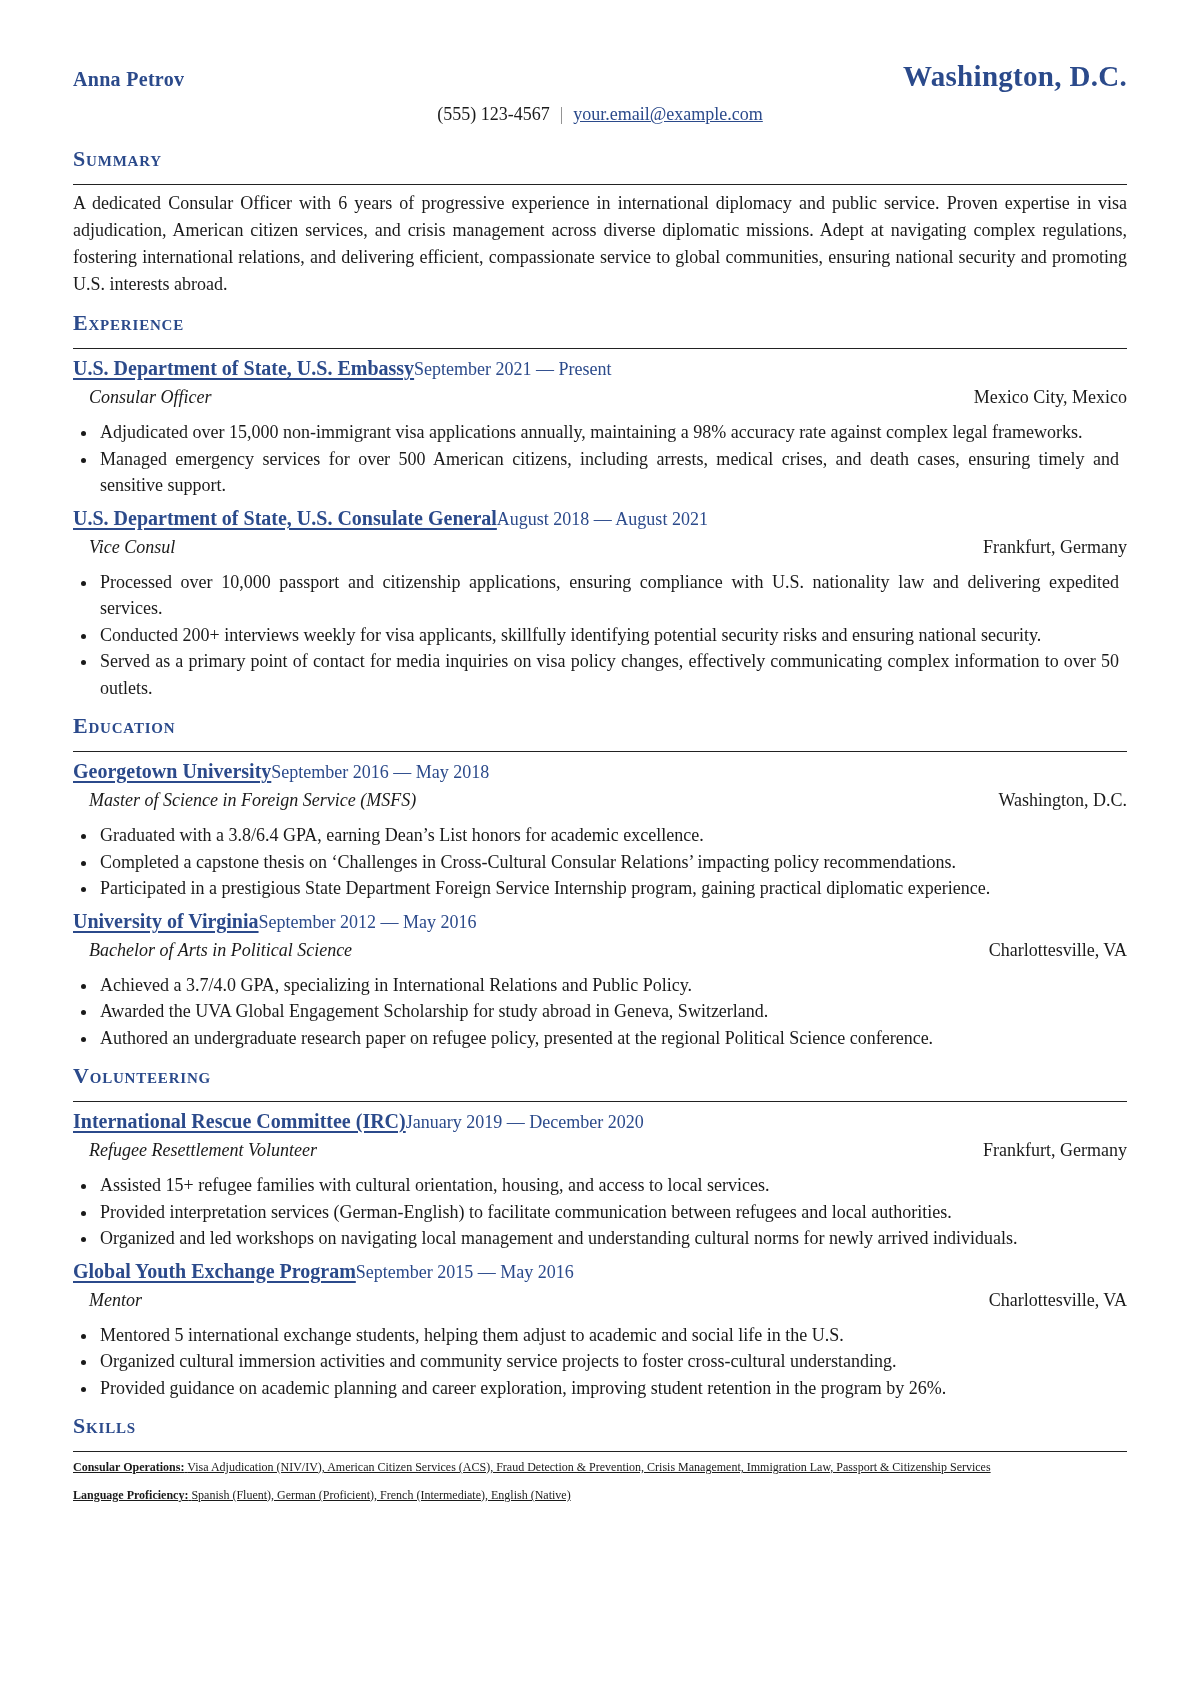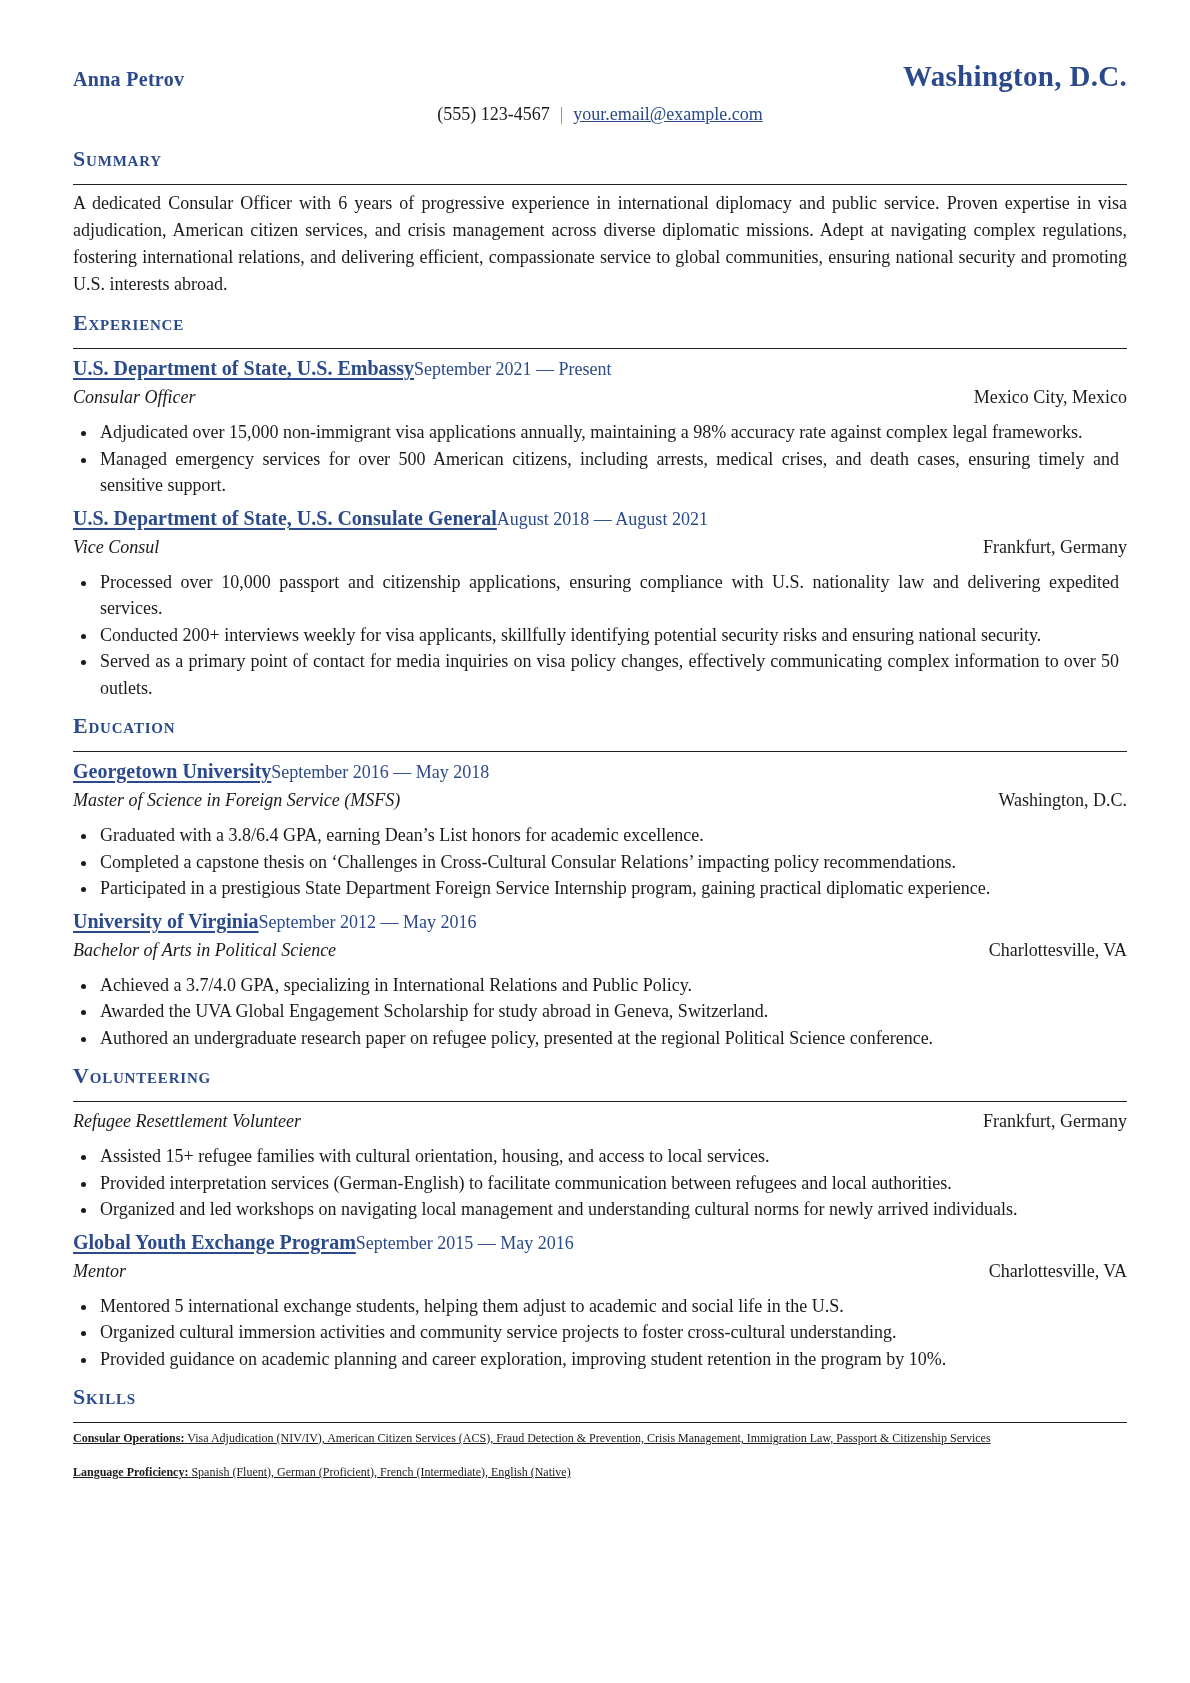--- a/index.html
+++ b/index.html
@@ -11,26 +11,26 @@
   .contact { font-size: 18px; margin-top: 4px; height: 30px; text-align: center; }
   .contact .sep { color: #888; margin: 0 10px; }
   .contact a { color: #2b4a8b; text-decoration: underline; }
   .section-title { font-size: 22px; font-weight: bold; color: #2b4a8b; font-variant: small-caps; letter-spacing: 0.8px; border-bottom: 1.2px solid #222; padding-bottom: 12px; margin-top: 12px; line-height: 26px; }
   .summary { font-size: 18px; line-height: 27px; text-align: justify; margin-top: 5px; }
   .entry { margin-top: 5px; }
   .entry-head { display: flex; align-items: baseline; line-height: 28px; }
   .org { font-size: 20px; font-weight: bold; color: #2b4a8b; text-decoration: underline; text-underline-offset: 3px; }
   .dates { font-size: 18px; color: #2b4a8b; }
   .entry-sub { display: flex; justify-content: space-between; align-items: baseline; line-height: 28px; font-size: 18px; }
-  .role { font-style: italic; }
+  .role { font-style: italic; margin-left: 16px; }
   ul.bullets { margin: 8px 8px 0 0; padding-left: 25px; font-size: 18px; line-height: 26.5px; text-align: justify; }
   ul.bullets li { padding-left: 2px; }
   .skill-line { font-size: 12px; line-height: 24px; margin-top: 3px; text-decoration: underline; }
   .skill-line b { font-weight: bold; }
-  .skill-gap { margin-top: 10px; }
+  .skill-gap { margin-top: 4px; }
 </style>
 </head>
 <body>
 
 <div class="page">
 
   <div class="header-row">
     <div class="name">Anna Petrov</div>
     <div class="city">Washington, D.C.</div>
   </div>
@@ -104,20 +104,24 @@
     <ul class="bullets">
       <li>Achieved a 3.7/4.0 GPA, specializing in International Relations and Public Policy.</li>
       <li>Awarded the UVA Global Engagement Scholarship for study abroad in Geneva, Switzerland.</li>
       <li>Authored an undergraduate research paper on refugee policy, presented at the regional Political Science conference.</li>
     </ul>
   </div>
 
   <div class="section-title">Volunteering</div>
 
   <div class="entry">
+    <div class="entry-head">
+      <span class="org">International Rescue Committee (IRC)</span>
+      <span class="dates">January 2019 — December 2020</span>
+    </div>
     <div class="entry-sub">
       <span class="role">Refugee Resettlement Volunteer</span>
       <span>Frankfurt, Germany</span>
     </div>
     <ul class="bullets">
       <li>Assisted 15+ refugee families with cultural orientation, housing, and access to local services.</li>
       <li>Provided interpretation services (German-English) to facilitate communication between refugees and local authorities.</li>
       <li>Organized and led workshops on navigating local management and understanding cultural norms for newly arrived individuals.</li>
     </ul>
   </div>
@@ -127,21 +131,21 @@
       <span class="org">Global Youth Exchange Program</span>
       <span class="dates">September 2015 — May 2016</span>
     </div>
     <div class="entry-sub">
       <span class="role">Mentor</span>
       <span>Charlottesville, VA</span>
     </div>
     <ul class="bullets">
       <li>Mentored 5 international exchange students, helping them adjust to academic and social life in the U.S.</li>
       <li>Organized cultural immersion activities and community service projects to foster cross-cultural understanding.</li>
-      <li>Provided guidance on academic planning and career exploration, improving student retention in the program by 10%.</li>
+      <li>Provided guidance on academic planning and career exploration, improving student retention in the program by 26%.</li>
     </ul>
   </div>
 
   <div class="section-title">Skills</div>
   <div class="skill-line">
     <b>Consular Operations:</b>
     <span>Visa Adjudication (NIV/IV), American Citizen Services (ACS), Fraud Detection &amp; Prevention, Crisis Management, Immigration Law, Passport &amp; Citizenship Services</span>
   </div>
   <div class="skill-line skill-gap">
     <b>Language Proficiency:</b>

